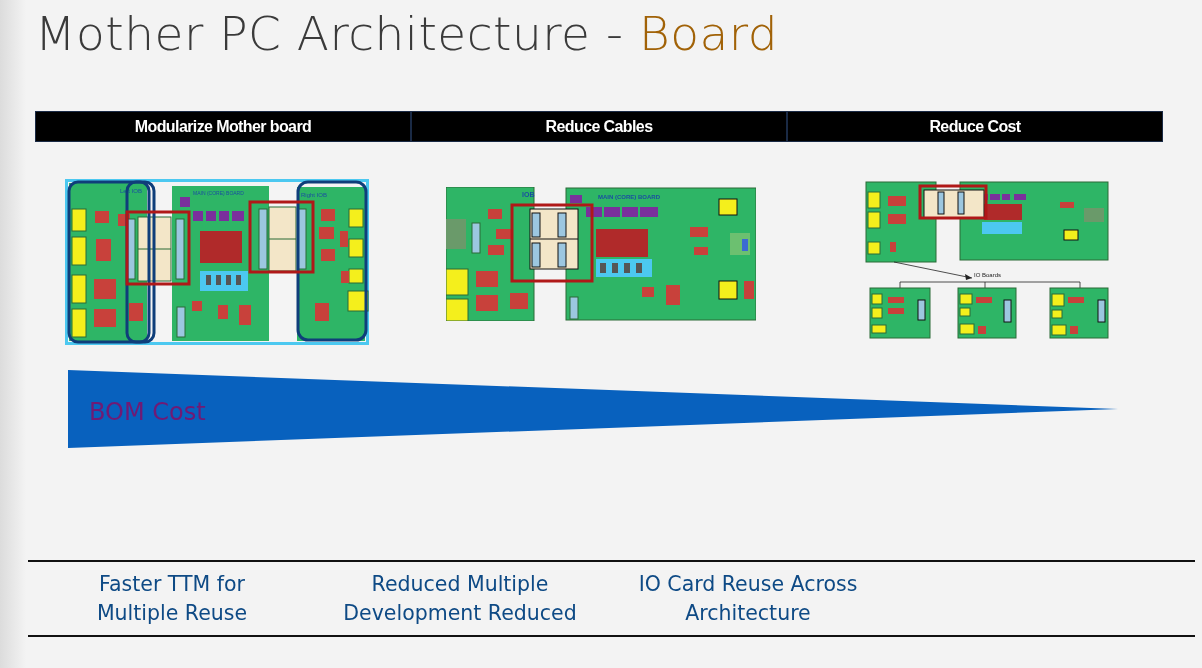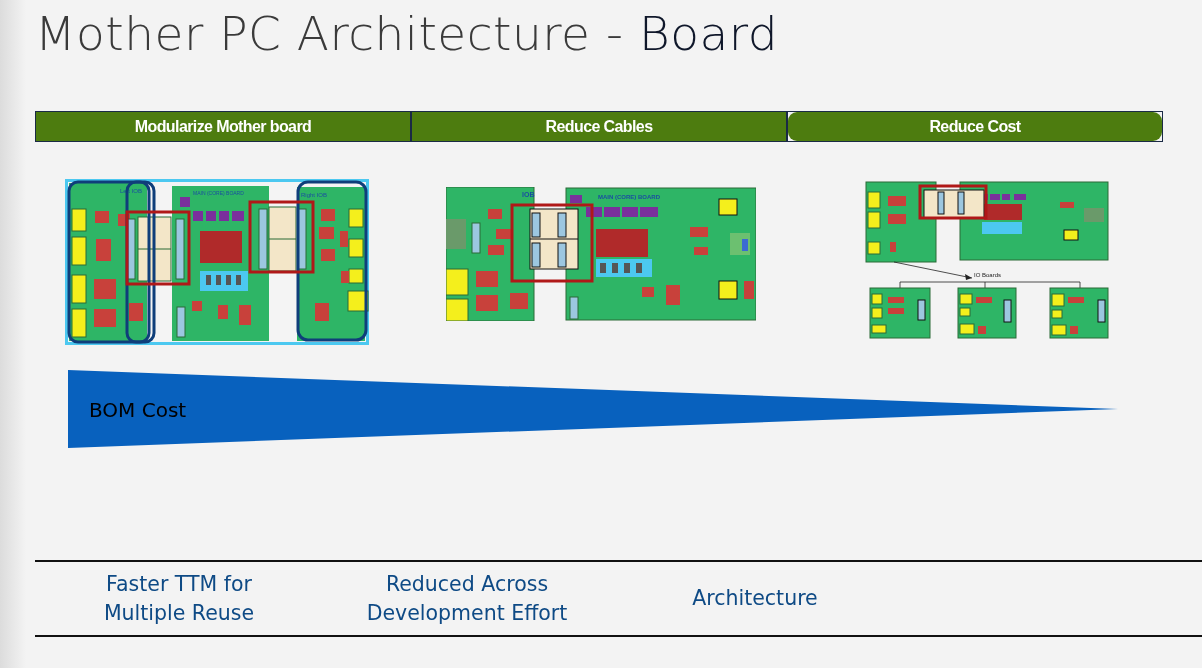--- a/index.html
+++ b/index.html
@@ -1,26 +1,26 @@
 <!DOCTYPE html>
 <html><head>
 <meta charset="utf-8">
 <style>
   html,body{margin:0;padding:0;}
   body{width:1202px;height:668px;background:#f3f3f3;position:relative;overflow:hidden;font-family:"DejaVu Sans","Liberation Sans",sans-serif;}
   .leftshade{position:absolute;left:0;top:0;width:26px;height:668px;background:linear-gradient(to right,#dcdcdc,#f3f3f3);}
   .title{position:absolute;left:35px;top:6px;font-size:47px;font-weight:300;color:#3a3a3a;letter-spacing:0.5px;white-space:nowrap;font-family:"DejaVu Sans",sans-serif;}
-  .title .accent{color:#0f172a;}
+  .title .accent{color:#a16207;}
   .header-bar{position:absolute;left:35px;top:111px;width:1128px;height:31px;display:flex;border:1px solid #1a2a45;box-sizing:border-box;}
-  .header-cell{flex:1;background:#4d7c0f;color:#fff;font-family:"Liberation Sans",sans-serif;font-weight:bold;font-size:16px;display:flex;align-items:center;justify-content:center;letter-spacing:-0.6px;border-right:2px solid #1a2a45;}
-  .header-cell:last-child{border-right:none;border-radius:9px;}
+  .header-cell{flex:1;background:#000000;color:#fff;font-family:"Liberation Sans",sans-serif;font-weight:bold;font-size:16px;display:flex;align-items:center;justify-content:center;letter-spacing:-0.6px;border-right:2px solid #1a2a45;}
+  .header-cell:last-child{border-right:none;}
   .diagram{position:absolute;}
   .bom{position:absolute;left:68px;top:370px;width:1050px;height:80px;}
-  .bom-label{position:absolute;left:89px;top:398px;color:#000000;font-size:20px;font-family:"DejaVu Sans",sans-serif;}
-  .benefits{position:absolute;left:35px;top:560px;width:1167px;height:73px;border-top:2px solid #111;border-bottom:2px solid #111;display:flex;}
+  .bom-label{position:absolute;left:89px;top:398px;color:#701a75;font-size:24px;font-family:"DejaVu Sans",sans-serif;}
+  .benefits{position:absolute;left:28px;top:560px;width:1167px;height:73px;border-top:2px solid #111;border-bottom:2px solid #111;display:flex;}
   .benefit{width:288px;display:flex;align-items:center;justify-content:center;text-align:center;color:#0e4a85;font-size:20.5px;line-height:29px;}
   .benefit span{display:block;}
 </style>
 </head>
 <body>
 
 <div class="leftshade"></div>
 
 <div class="title"><span>Mother PC Architecture - </span><span class="accent">Board</span></div>
 
@@ -196,22 +196,23 @@
 
 <div class="benefits">
   <div class="benefit">
       <div>
         <span>Faster TTM for</span>
         <span>Multiple Reuse</span>
       </div>
     </div>
   <div class="benefit">
       <div>
-        <span>Reduced Across</span>
-        <span>Development Effort</span>
+        <span>Reduced Multiple</span>
+        <span>Development Reduced</span>
       </div>
     </div>
   <div class="benefit">
       <div>
+        <span>IO Card Reuse Across</span>
         <span>Architecture</span>
       </div>
     </div>
 </div>
 
 </body></html>

